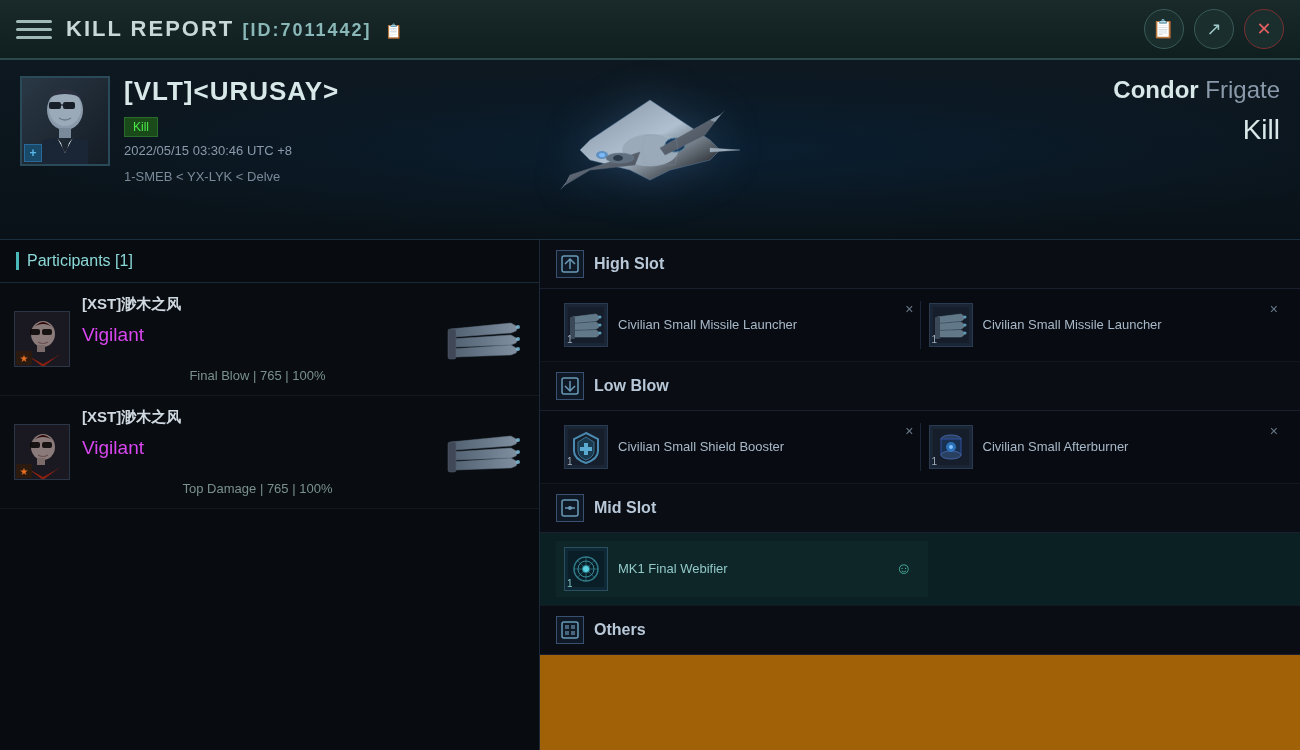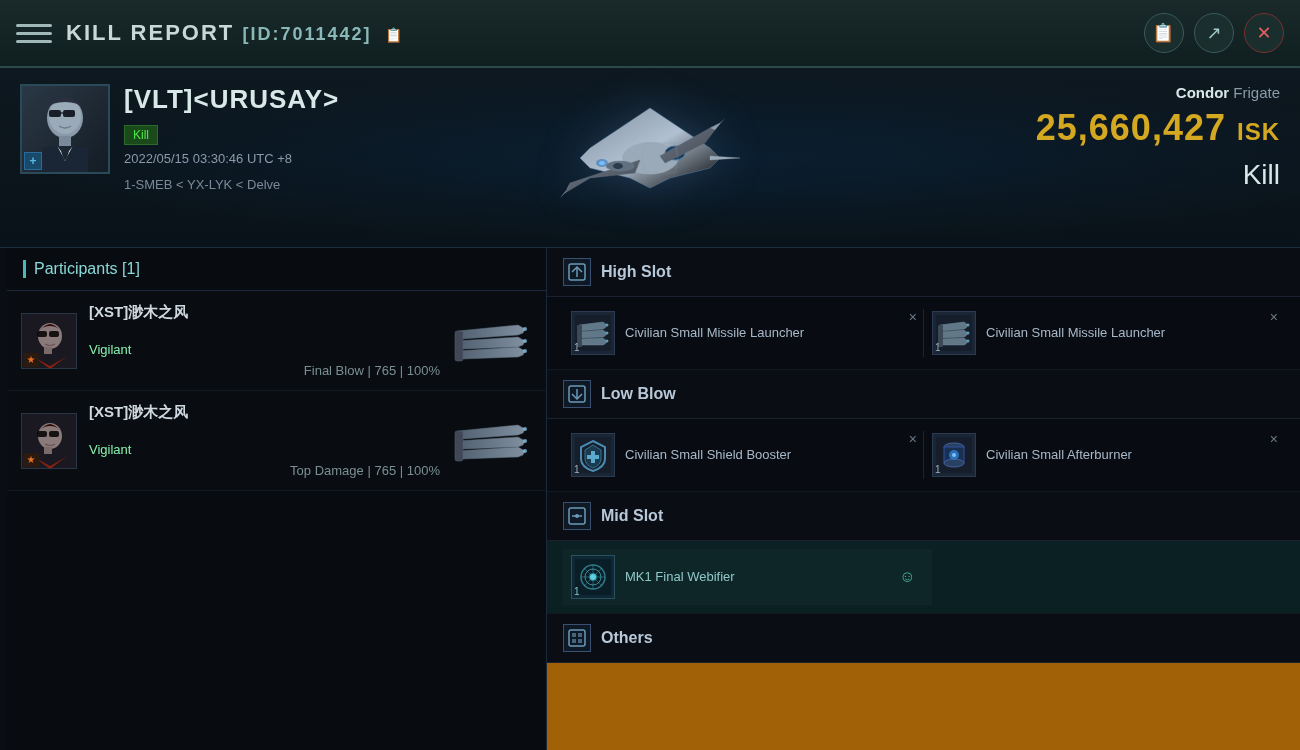--- a/index.html
+++ b/index.html
@@ -11,21 +11,21 @@
       color: #c8cdd5;
       overflow: hidden;
     }
 
     
     .header {
       display: flex;
       align-items: center;
       background: linear-gradient(180deg, #1a2a2a 0%, #0f1e1e 100%);
       border-bottom: 2px solid #2a4a4a;
-      height: 68px;
+      height: 60px;
       padding: 0 16px;
     }
     .hamburger-icon {
       width: 36px;
       height: 36px;
       display: flex;
       flex-direction: column;
       justify-content: center;
       gap: 5px;
       cursor: pointer;
@@ -174,21 +174,21 @@
     }
 
     
     .kill-stats {
       position: relative;
       z-index: 1;
       text-align: right;
       min-width: 260px;
     }
     .ship-class {
-      font-size: 15px;
+      font-size: 24px;
       color: #d8e8e8;
     }
     .ship-class .ship-name { font-weight: bold; }
     .ship-class .ship-type { color: #8a9aaa; }
     .total-damage {
       font-size: 14px;
       color: #a8b8c8;
       margin-top: 4px;
     }
     .isk-value {
@@ -202,21 +202,20 @@
     .kill-result {
       font-size: 28px;
       color: #d8e8e8;
       margin-top: 10px;
     }
 
     
     .main-content {
       display: flex;
       height: calc(750px - 60px - 180px);
-      padding-left: 7px;
     }
 
     
     .participants-panel {
       width: 540px;
       flex-shrink: 0;
       background: #080c10;
       border-right: 1px solid #1a2a3a;
       overflow-y: auto;
     }
@@ -274,29 +273,29 @@
       display: flex;
       align-items: center;
       justify-content: center;
     }
     .participant-name {
       font-size: 15px;
       color: #d0d8e0;
       font-weight: bold;
     }
     .participant-ship {
-      font-size: 13px;
-      color: #86efac;
-      margin-top: 18px;
+      font-size: 19px;
+      color: #d946ef;
+      margin-top: 8px;
     }
     .participant-stats {
-      text-align: right;
+      text-align: center;
       font-size: 13px;
       color: #7a9090;
-      margin-top: 4px;
+      margin-top: 20px;
     }
     .participant-weapon {
       width: 80px;
       height: 50px;
       flex-shrink: 0;
       display: flex;
       align-items: center;
       justify-content: center;
     }
 
@@ -511,24 +510,20 @@
       <ellipse cx="110" cy="98" rx="14" ry="5" fill="#607080" stroke="#708090" stroke-width="0.5"></ellipse>
       <ellipse cx="108" cy="98" rx="5" ry="3" fill="#2a3a4a"></ellipse>
     </svg>
   </div>
 
   <div class="kill-stats">
     <div class="ship-class">
       <span class="ship-name">Condor</span>
       <span class="ship-type">Frigate</span>
     </div>
-    <div class="isk-value">
-      <span>25,660,427</span>
-      <span class="isk-label">ISK</span>
-    </div>
     <div class="kill-result">Kill</div>
   </div>
 </div>
 
 <div class="main-content">
 
   <div class="participants-panel">
     <div class="panel-header">
       <span>Participants [1]</span>
     </div>

